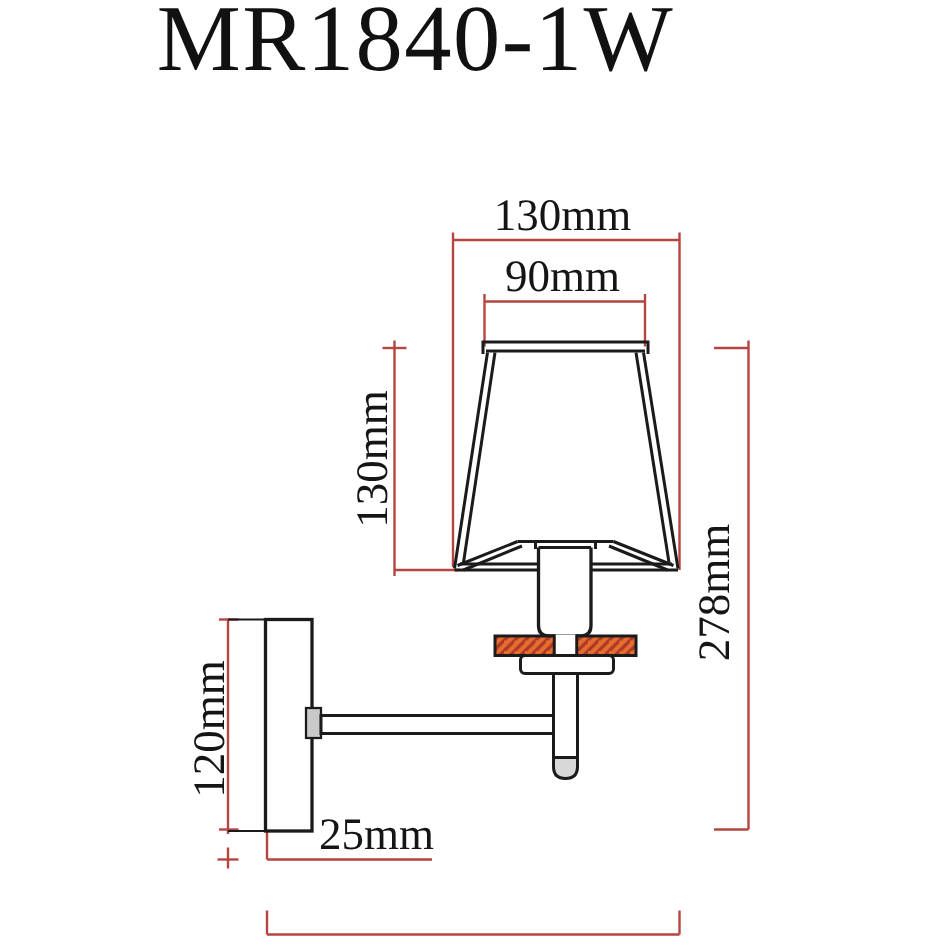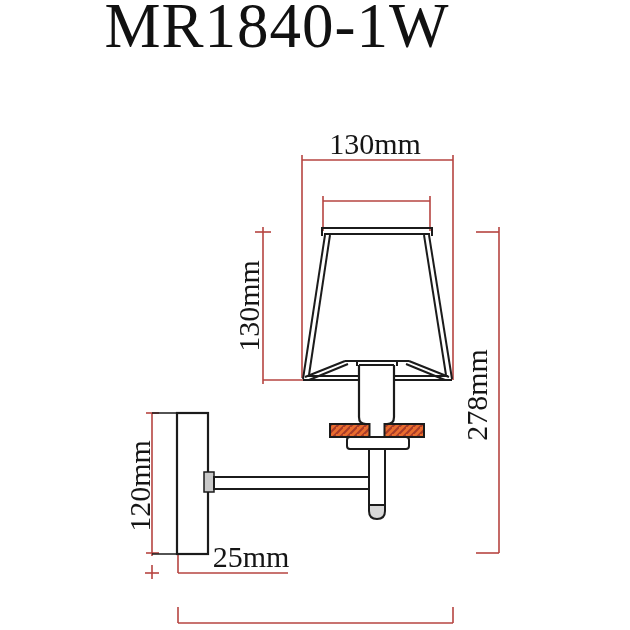--- a/index.html
+++ b/index.html
@@ -111,20 +111,21 @@
     <g>
       <rect x="369" y="449" width="16" height="61" fill="#ffffff" stroke="#1b1b1b" stroke-width="2"></rect>
       <path d="M369,505 L369,511 Q369,519 377,519 Q385,519 385,511 L385,505 Z" fill="#d8d8d8" stroke="#1b1b1b" stroke-width="2"></path>
     </g>
   </svg>
 
   <div class="title" style="left:277px; top:26px;">MR1840-1W</div>
 
   <div class="label dim" style="left:375px; top:144px;">130mm</div>
 
+  <div class="label dim" style="left:375px; top:185px;">90mm</div>
 
   <div class="label dim vert" style="left:249px; top:306px;">130mm</div>
 
   <div class="label dim vert" style="left:477px; top:395px;">278mm</div>
 
   <div class="label dim vert" style="left:140px; top:486px;">120mm</div>
 
   <div class="label dim-sm" style="left:251px; top:557px;">25mm</div>
 
 

